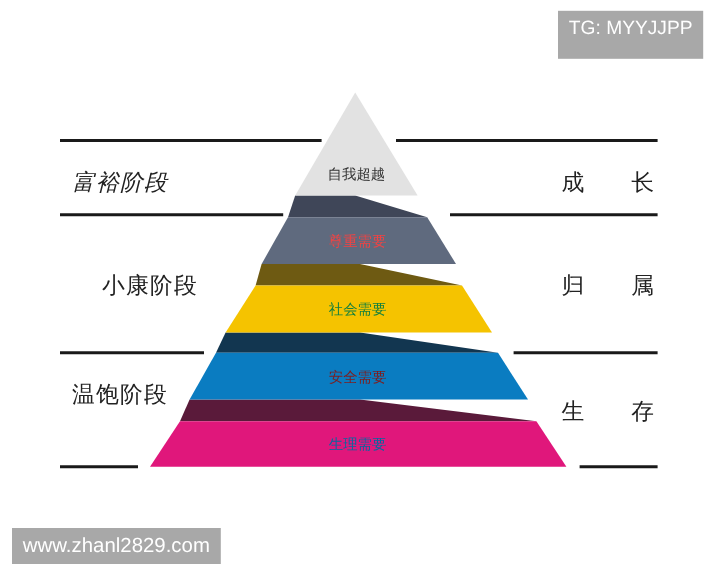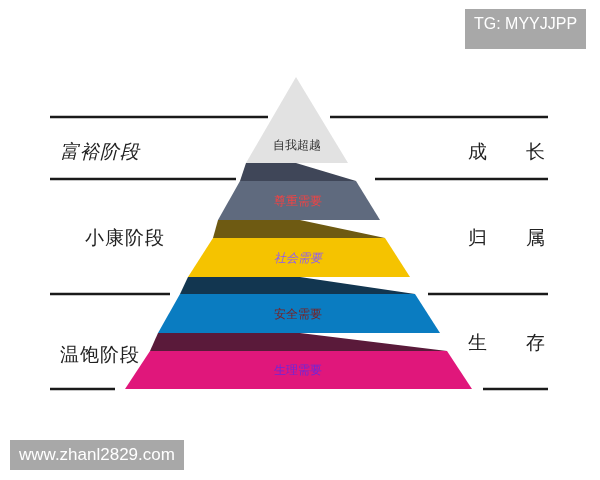--- a/index.html
+++ b/index.html
@@ -49,27 +49,27 @@
 
   <polygon id="layer0" points="296,77 348,163 246,163" fill="#e2e2e2"></polygon>
   <polygon id="layer1" points="240,181 356,181 380,220 218,220" fill="#5f6a7e"></polygon>
   <polygon id="layer2" points="213,238 385,238 410,277 188,277" fill="#f5c300"></polygon>
   <polygon id="layer3" points="180,294 415,294 440,333 158,333" fill="#0a7cc1"></polygon>
   <polygon id="layer4" points="150,351 447,351 472,389 125,389" fill="#e0177b"></polygon>
 </svg>
 
 <div class="layer-text" style="left: 297px; top: 137px; color: rgb(51, 51, 51);">自我超越</div>
 <div class="layer-text" style="left: 298px; top: 193px; color: #ef4444;">尊重需要</div>
-<div class="layer-text" style="left: 298px; top: 250px; color: #8b5cf6; font-style: italic;">社会需要</div>
+<div class="layer-text" style="left: 298px; top: 250px; color: #15803d;">社会需要</div>
 <div class="layer-text" style="left: 298px; top: 306px; color: #7f1d1d;">安全需要</div>
-<div class="layer-text" style="left: 298px; top: 362px; color: #6d28d9;">生理需要</div>
+<div class="layer-text" style="left: 298px; top: 362px; color: #0369a1;">生理需要</div>
 
 <div class="stage-label" style="left:60px; top:139px;font-style:italic;">富裕阶段</div>
 <div class="stage-label" style="left:60px; top:225px;margin-left:25px;">小康阶段</div>
-<div class="stage-label" style="left:60px; top:342px;">温饱阶段</div>
+<div class="stage-label" style="left:60px; top:316px;">温饱阶段</div>
 
 <div class="char-label" style="left:468px; top:139px;">成</div>
 <div class="char-label" style="left:526px; top:139px;">长</div>
 <div class="char-label" style="left:468px; top:225px;">归</div>
 <div class="char-label" style="left:526px; top:225px;">属</div>
 <div class="char-label" style="left:468px; top:330px;">生</div>
 <div class="char-label" style="left:526px; top:330px;">存</div>
 
 <div class="watermark" id="wm-top">TG: MYYJJPP</div>
 <div class="watermark" id="wm-bottom">www.zhanl2829.com</div>

